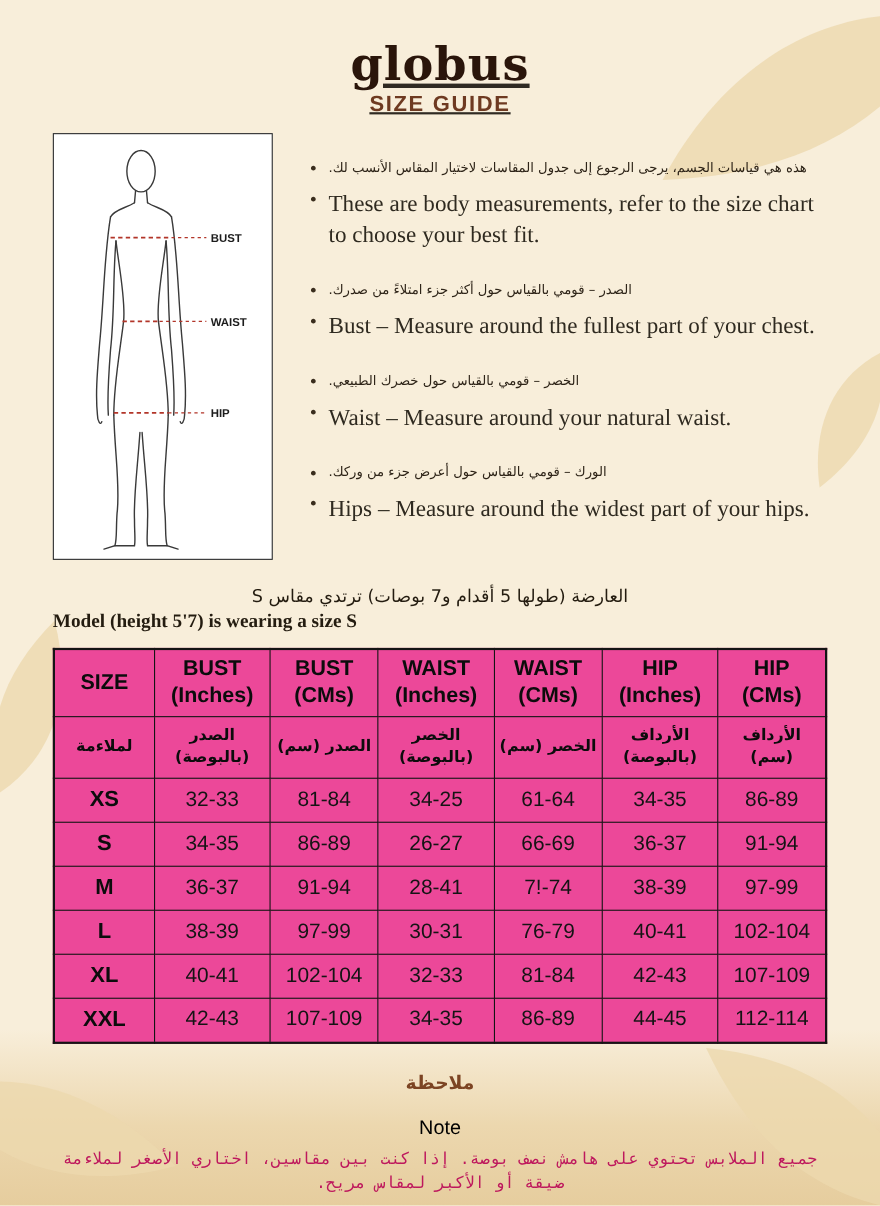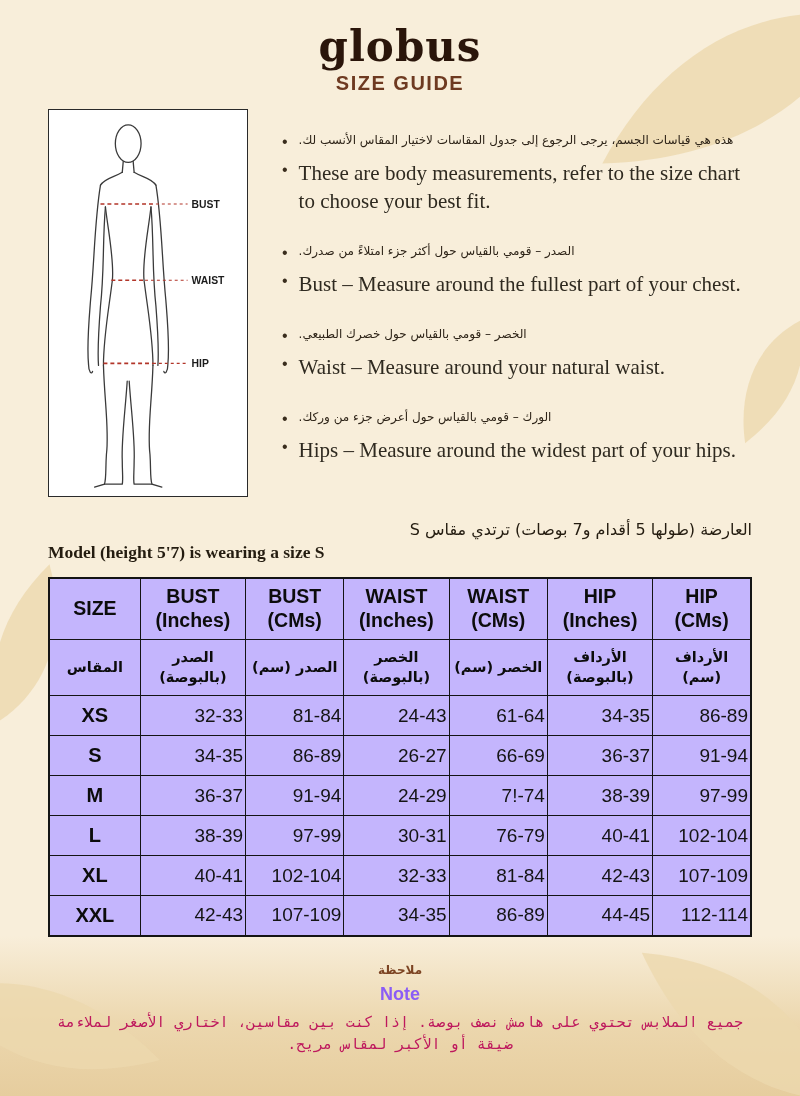--- a/index.html
+++ b/index.html
@@ -13,21 +13,21 @@
   }
   .deco { position:absolute; z-index:0; pointer-events:none; }
   .deco svg path { fill:#ecd8ae; opacity:.8; }
   .footer-band {
     position:absolute; left:0; right:0; bottom:0; height:160px; z-index:0;
     background:linear-gradient(180deg, rgba(236,215,174,0) 0%, #ecd7ae 55%, #e6cd9e 100%);
   }
   .page { position:relative; z-index:1; }
 
   
-  .header { text-align:center; padding-top:24px; }
+  .header { text-align:center; padding-top:36px;text-decoration:underline; }
   .logo {
     font-family:"DejaVu Serif", serif;
     font-weight:bold; font-size:42px; letter-spacing:1px;
     color:#2a150a; line-height:1.1;
   }
   .title {
     font-family:"Liberation Sans", sans-serif;
     font-weight:bold; font-size:20px; letter-spacing:1.5px;
     color:#6e3a21; margin-top:2px;
   }
@@ -46,59 +46,59 @@
     font-family:"DejaVu Sans", sans-serif;
     direction:rtl; text-align:left; unicode-bidi:plaintext;
     font-size:12px; line-height:1.5; color:#2e2418; flex:1;
   }
   .en { font-size:21px; line-height:1.35; color:#2f2a20; flex:1; }
 
   
   .model-note { padding:22px 48px 0 48px; }
   .model-note .ar-line {
     font-family:"DejaVu Sans", sans-serif; direction:rtl; unicode-bidi:plaintext;
-    text-align:right; font-size:16px; color:#241c10; line-height:1.4;
+    text-align:center; font-size:16px; color:#241c10; line-height:1.4;
   }
   .model-note .en-line { font-size:17.5px; font-weight:600; color:#241c10; margin-top:0; }
 
   
   .size-table-wrap { padding:14px 48px 0 48px; }
   table {
-    width:100%; border-collapse:collapse; background:#c4b5fd;
+    width:100%; border-collapse:collapse; background:#ec4899;
     border:2px solid #141414; table-layout:fixed;
   }
   th, td {
     border:1.5px solid #141414; text-align:center; vertical-align:middle;
     padding:6px 2px;
   }
   th.h-en {
     font-family:"Liberation Sans", sans-serif; font-weight:bold;
     font-size:19.5px; line-height:1.2; white-space:pre-line; color:#0c0c0c;
     height:62px;
   }
   th.h-ar {
     font-family:"DejaVu Sans", sans-serif; font-weight:bold;
     font-size:14.5px; line-height:1.35; white-space:pre-line; color:#0c0c0c;
     height:56px;
   }
   td.size-cell {
     font-family:"Liberation Sans", sans-serif; font-weight:bold; font-size:20px; color:#0c0c0c;
     height:40px;
   }
-  td.val-cell { font-family:"Liberation Sans", sans-serif; font-size:19px; color:#141414;text-align:right; }
+  td.val-cell { font-family:"Liberation Sans", sans-serif; font-size:19px; color:#141414; }
 
   
   .note { text-align:center; padding:26px 40px 0 40px; }
   .note-ar-head {
     font-family:"DejaVu Sans", sans-serif; font-weight:bold;
-    font-size:12px; color:#7c4423;
+    font-size:17px; color:#7c4423;
   }
   .note-en-head {
-    font-family:"Liberation Sans", sans-serif; font-weight:bold;
-    font-size:18px; color:#8b5cf6; margin-top:7px;
+    font-family:"Liberation Sans", sans-serif; font-weight:normal;
+    font-size:18px; color:#000000; margin-top:20px;
   }
   .note-ar-body {
     font-family:Liberation Mono, monospace; direction:rtl; unicode-bidi:plaintext;
     font-size:15px; color:#be185d; margin-top:8px; line-height:1.5;
   }
   .note-en-body { font-size:16.5px; color:#53402a; margin-top:4px; line-height:1.4; }
 
   
   .figure-box svg { width:100%; height:100%; display:block; }
   .body-line { fill:none; stroke:#3a3a3a; stroke-width:1.3; stroke-linecap:round; }
@@ -256,54 +256,54 @@
         <th class="h-en">WAIST
 (Inches)</th>
         <th class="h-en">WAIST
 (CMs)</th>
         <th class="h-en">HIP
 (Inches)</th>
         <th class="h-en">HIP
 (CMs)</th>
       </tr>
       <tr>
-        <th class="h-ar">المقاس</th>
+        <th class="h-ar">لملاءمة</th>
         <th class="h-ar">الصدر
 (بالبوصة)</th>
         <th class="h-ar">الصدر (سم)</th>
         <th class="h-ar">الخصر
 (بالبوصة)</th>
         <th class="h-ar">الخصر (سم)</th>
         <th class="h-ar">الأرداف
 (بالبوصة)</th>
         <th class="h-ar">الأرداف (سم)</th>
       </tr>
       <tr>
         <td class="size-cell">XS</td>
         <td class="val-cell">32-33</td>
         <td class="val-cell">81-84</td>
-        <td class="val-cell">24-43</td>
+        <td class="val-cell">34-25</td>
         <td class="val-cell">61-64</td>
         <td class="val-cell">34-35</td>
         <td class="val-cell">86-89</td>
       </tr>
       <tr>
         <td class="size-cell">S</td>
         <td class="val-cell">34-35</td>
         <td class="val-cell">86-89</td>
         <td class="val-cell">26-27</td>
         <td class="val-cell">66-69</td>
         <td class="val-cell">36-37</td>
         <td class="val-cell">91-94</td>
       </tr>
       <tr>
         <td class="size-cell">M</td>
         <td class="val-cell">36-37</td>
         <td class="val-cell">91-94</td>
-        <td class="val-cell">24-29</td>
+        <td class="val-cell">28-41</td>
         <td class="val-cell">7!-74</td>
         <td class="val-cell">38-39</td>
         <td class="val-cell">97-99</td>
       </tr>
       <tr>
         <td class="size-cell">L</td>
         <td class="val-cell">38-39</td>
         <td class="val-cell">97-99</td>
         <td class="val-cell">30-31</td>
         <td class="val-cell">76-79</td>

